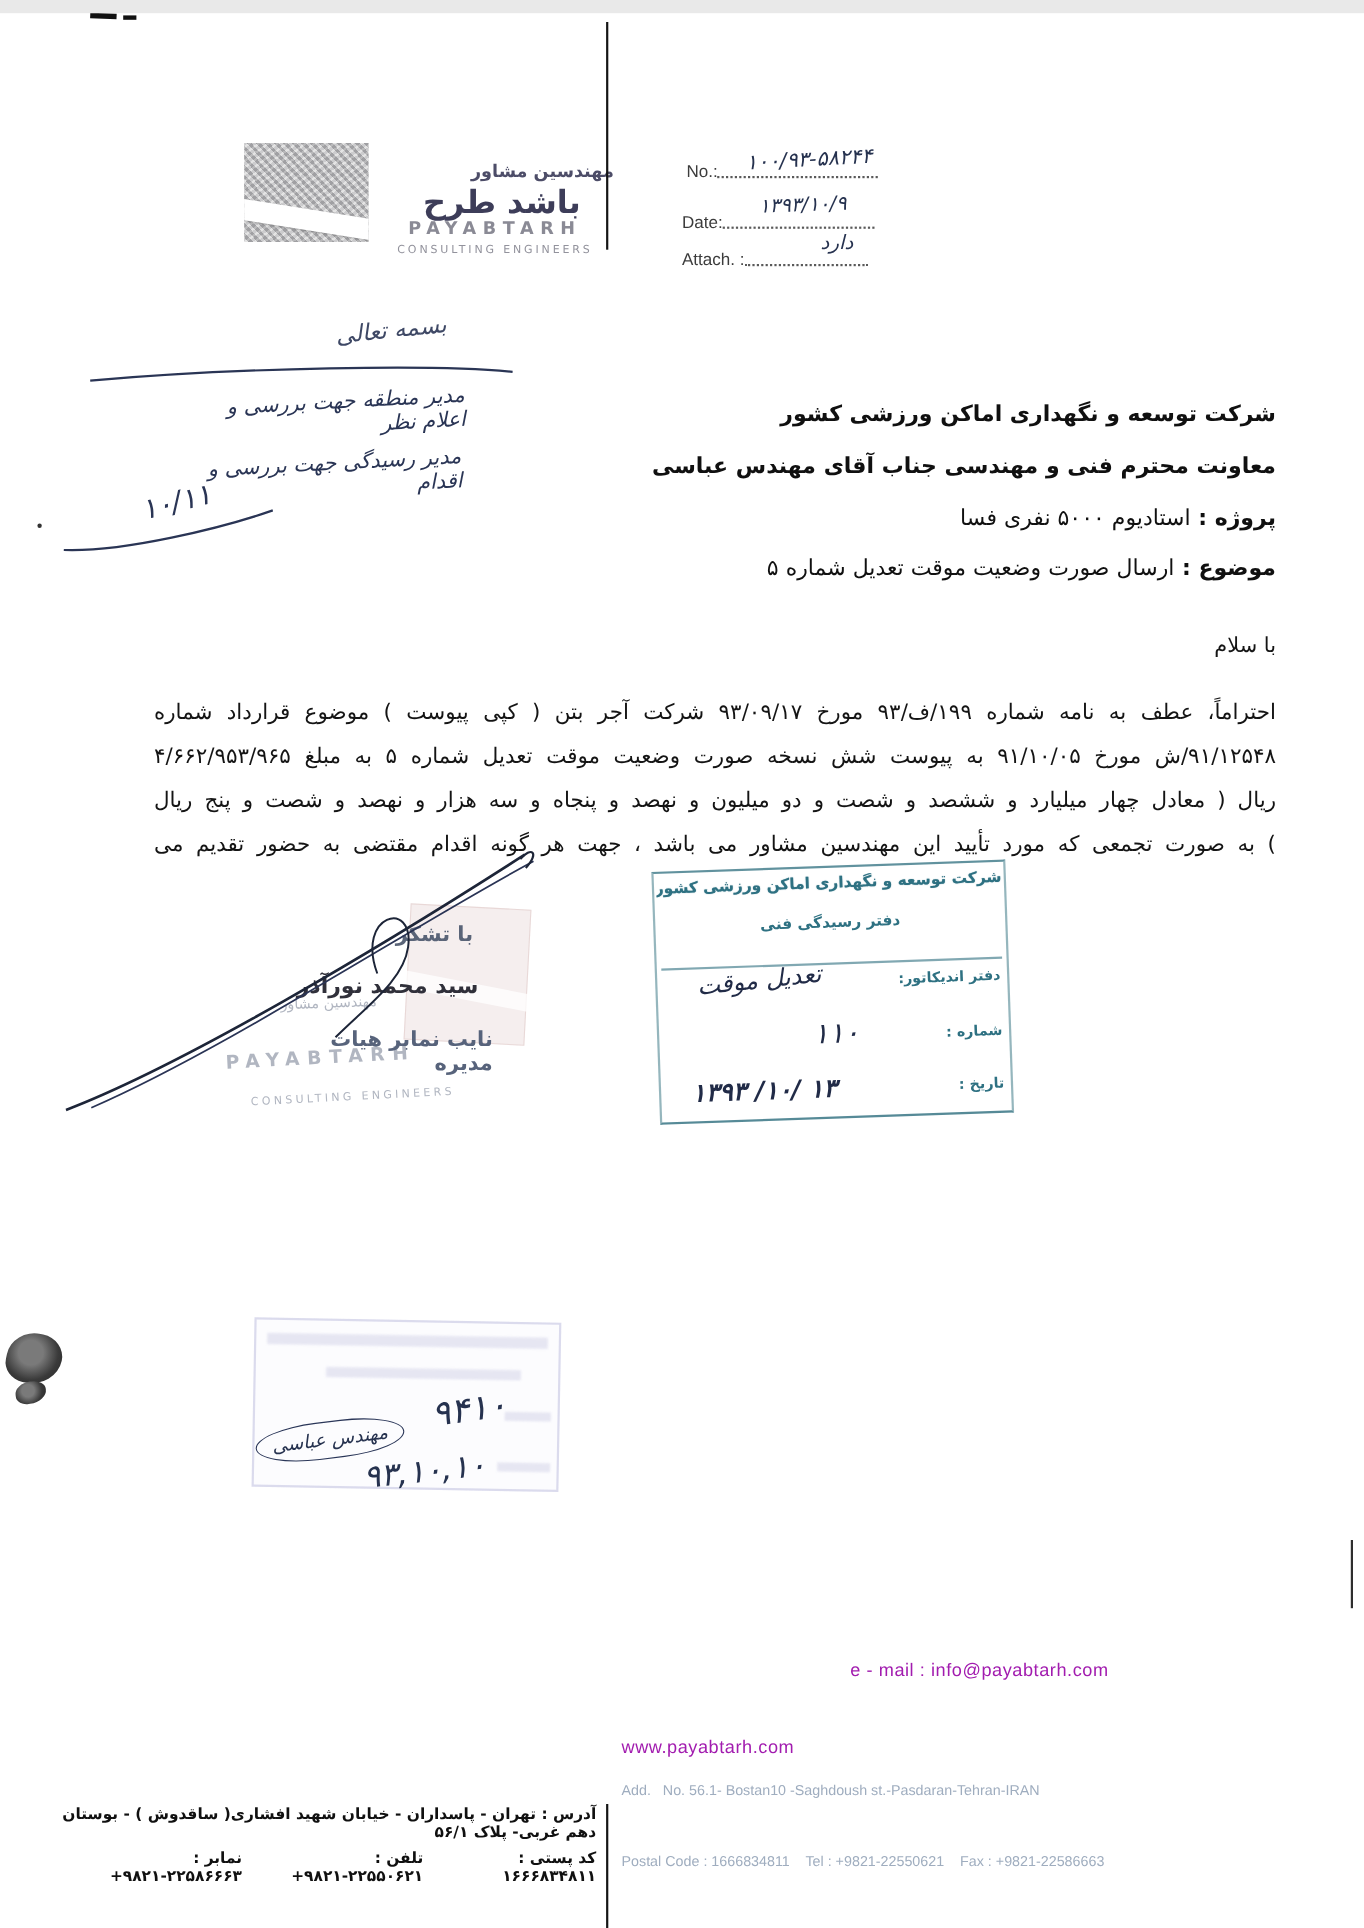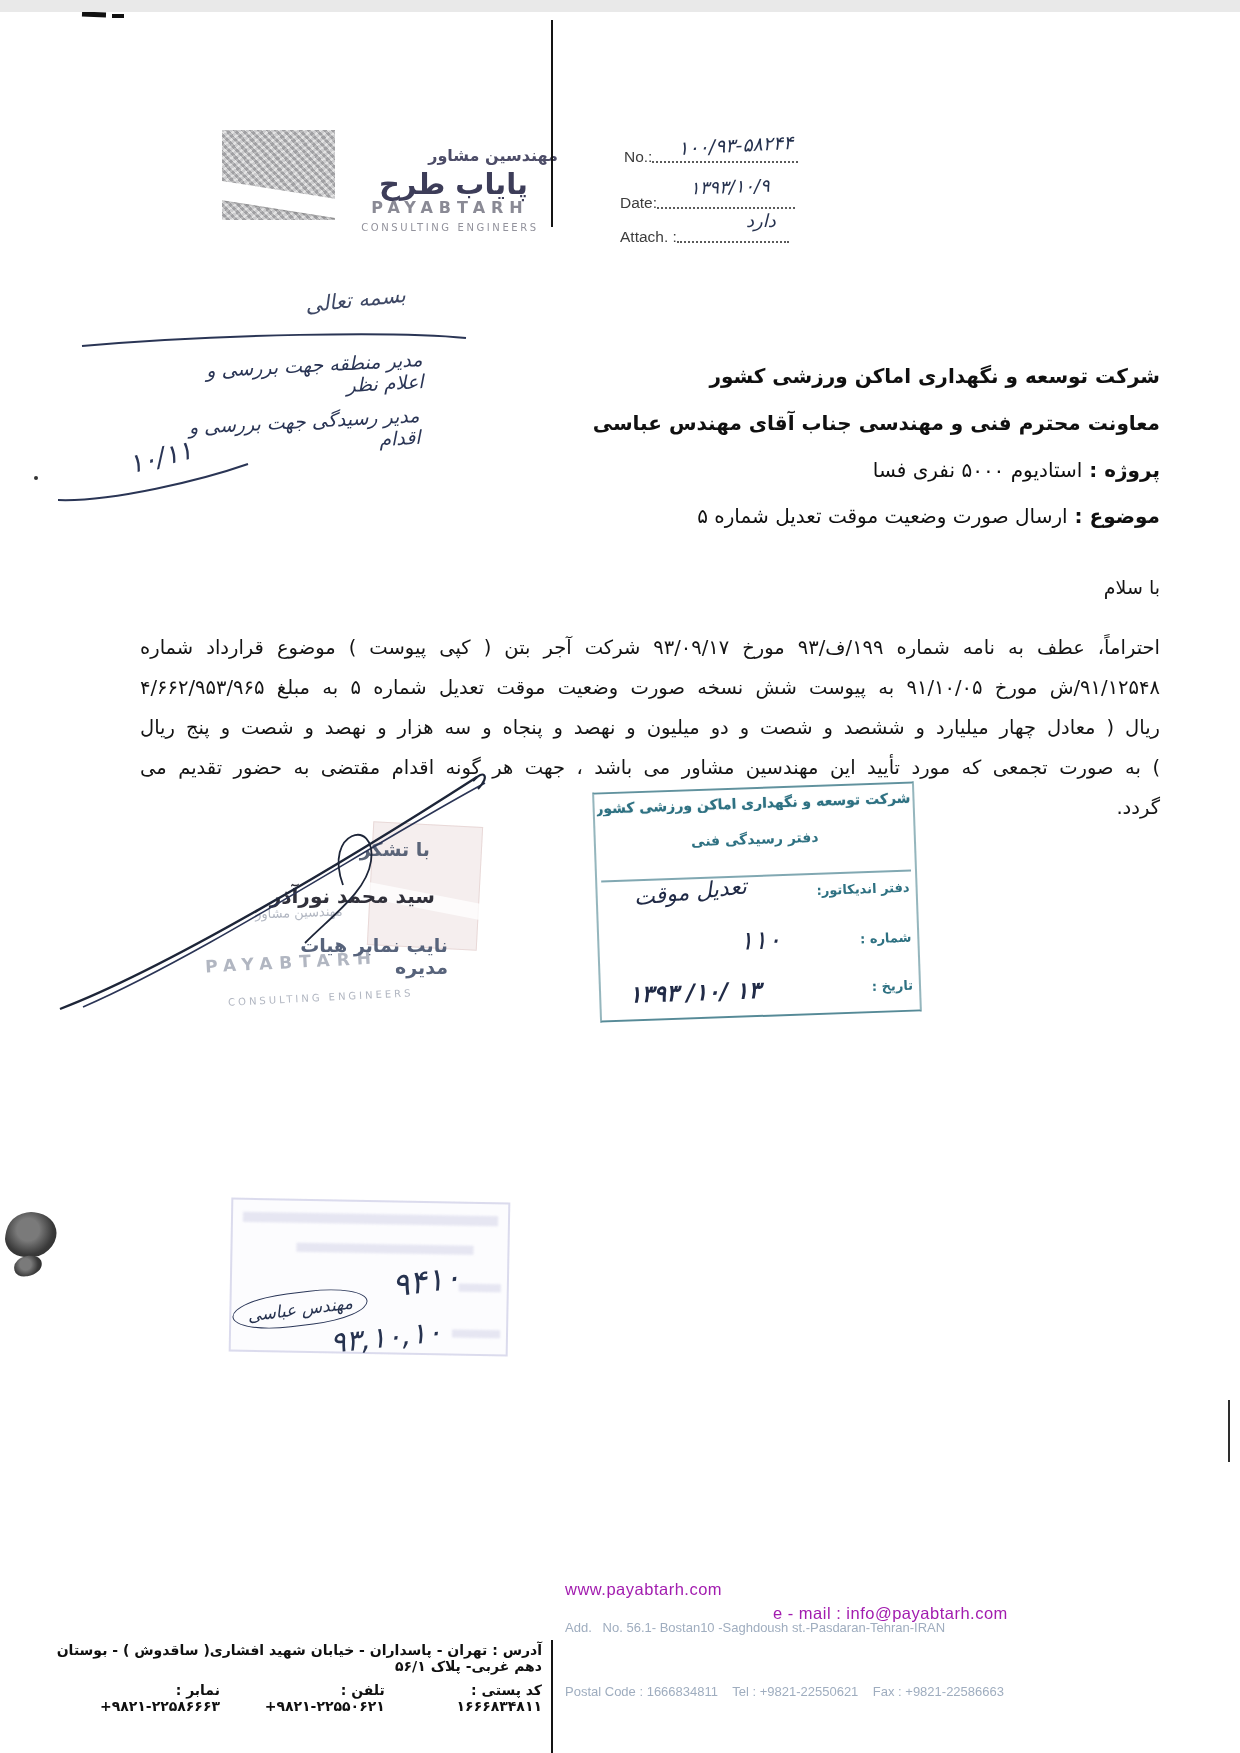--- a/index.html
+++ b/index.html
@@ -79,21 +79,21 @@
 
 <div class="page">
 
   <div class="abs corner-mark" style="left:82px;top:0;width:24px;height:5px;transform:rotate(2deg);"></div>
   <div class="abs corner-mark" style="left:112px;top:2px;width:12px;height:4px;"></div>
 
   <div class="abs logo">
     <div class="logo-stripe"></div>
   </div>
   <div class="abs rtl brand-fa-small">مهندسین مشاور</div>
-  <div class="abs rtl brand-fa">پایاب طرح</div>
+  <div class="abs rtl brand-fa">باشد طرح</div>
   <div class="abs brand-en">PAYABTARH</div>
   <div class="abs tagline-en">CONSULTING ENGINEERS</div>
 
   <div class="abs vline" style="left:551px;top:8px;width:2px;height:207px;"></div>
 
   <div class="abs ref-label" style="left:624px;top:136px;">
     <span>No.:</span><span class="leader" style="width:146px;"></span>
   </div>
   <div class="abs hand ltr" style="left:678px;top:122px;font-size:19px;transform:rotate(-3deg);">۱۰۰/۹۳-۵۸۲۴۴</div>
 
@@ -130,21 +130,20 @@
     <span class="rec-val">ارسال صورت وضعیت موقت تعدیل شماره ۵</span>
   </div>
 
   <div class="abs rtl" style="right:80px;top:564px;font-size:19px;">با سلام</div>
 
   <div class="abs body-block">
     <div class="body-line jst">احتراماً، عطف به نامه شماره ۱۹۹/ف/۹۳ مورخ ۹۳/۰۹/۱۷ شرکت آجر بتن ( کپی پیوست ) موضوع قرارداد شماره</div>
     <div class="body-line jst">‏۹۱/۱۲۵۴۸/ش مورخ ۹۱/۱۰/۰۵ به پیوست شش نسخه صورت وضعیت موقت تعدیل شماره ۵ به مبلغ ۴/۶۶۲/۹۵۳/۹۶۵</div>
     <div class="body-line jst">ریال ( معادل چهار میلیارد و ششصد و شصت و دو میلیون و نهصد و پنجاه و سه هزار و نهصد و شصت و پنج ریال</div>
     <div class="body-line jst">‏) به صورت تجمعی که مورد تأیید این مهندسین مشاور می باشد ، جهت هر گونه اقدام مقتضی به حضور تقدیم می</div>
-    <div class="body-line last-line">گردد.</div>
   </div>
 
   <div class="abs stamp1">
     <div class="c stamp1-org rtl">شرکت توسعه و نگهداری اماکن ورزشی کشور</div>
     <div class="c stamp1-office rtl">دفتر رسیدگی فنی</div>
     <div class="c stamp1-div"></div>
     <div class="c stamp1-label rtl" style="right:6px;top:96px;">دفتر اندیکاتور:</div>
     <div class="c stamp-hand rtl" style="left:36px;top:88px;font-size:22px;transform:rotate(-4deg);">تعدیل موقت</div>
     <div class="c stamp1-label rtl" style="right:6px;top:146px;">شماره :</div>
     <div class="c stamp-hand ltr" style="left:140px;top:136px;font-size:26px;">۱۱۰</div>
@@ -177,21 +176,21 @@
     <div class="faintbar" style="right:6px;top:126px;width:48px;height:8px;"></div>
   </div>
   <div class="abs ink ltr" style="left:392px;top:1250px;font-size:32px;font-style:italic;transform:rotate(-8deg);">۹۴۱۰</div>
   <div class="abs ink rtl" style="left:232px;top:1280px;font-size:17px;font-style:italic;transform:rotate(-7deg);padding:6px 14px;border:1.8px solid #2a3658;border-radius:50% 50% 50% 50% / 60% 60% 60% 60%;">مهندس عباسی</div>
   <div class="abs ink ltr" style="left:330px;top:1308px;font-size:29px;font-style:italic;transform:rotate(-6deg);">۹۳,۱۰,۱۰</div>
 
   <div class="abs blot" style="left:6px;top:1200px;width:50px;height:46px;transform:rotate(12deg);"></div>
   <div class="abs blot" style="left:14px;top:1244px;width:28px;height:20px;transform:rotate(-8deg);"></div>
 
   <div class="abs web" style="left:565px;top:1568px;">www.payabtarh.com</div>
-  <div class="abs web" style="left:773px;top:1592px;">e - mail : info@payabtarh.com</div>
+  <div class="abs web" style="left:773px;top:1498px;">e - mail : info@payabtarh.com</div>
 
   <div class="abs vline" style="left:1228px;top:1388px;width:2px;height:62px;background:#2e2e2e;"></div>
 
   <div class="abs vline" style="left:551px;top:1628px;width:2px;height:122px;"></div>
 
   <div class="abs rtl foot-fa" style="left:55px;top:1630px;width:487px;text-align:right;">آدرس : تهران - پاسداران - خیابان شهید افشاری( ساقدوش ) - بوستان دهم غربی- پلاک ۵۶/۱</div>
   <div class="abs rtl foot-fa" style="left:55px;top:1670px;width:487px;display:flex;justify-content:space-between;">
     <span><span>کد پستی :</span> <span class="ltr">۱۶۶۶۸۳۴۸۱۱</span></span>
     <span><span>تلفن :</span> <span>‪+۹۸۲۱-۲۲۵۵۰۶۲۱‬</span></span>
     <span><span>نمابر :</span> <span>‪+۹۸۲۱-۲۲۵۸۶۶۶۳‬</span></span>

